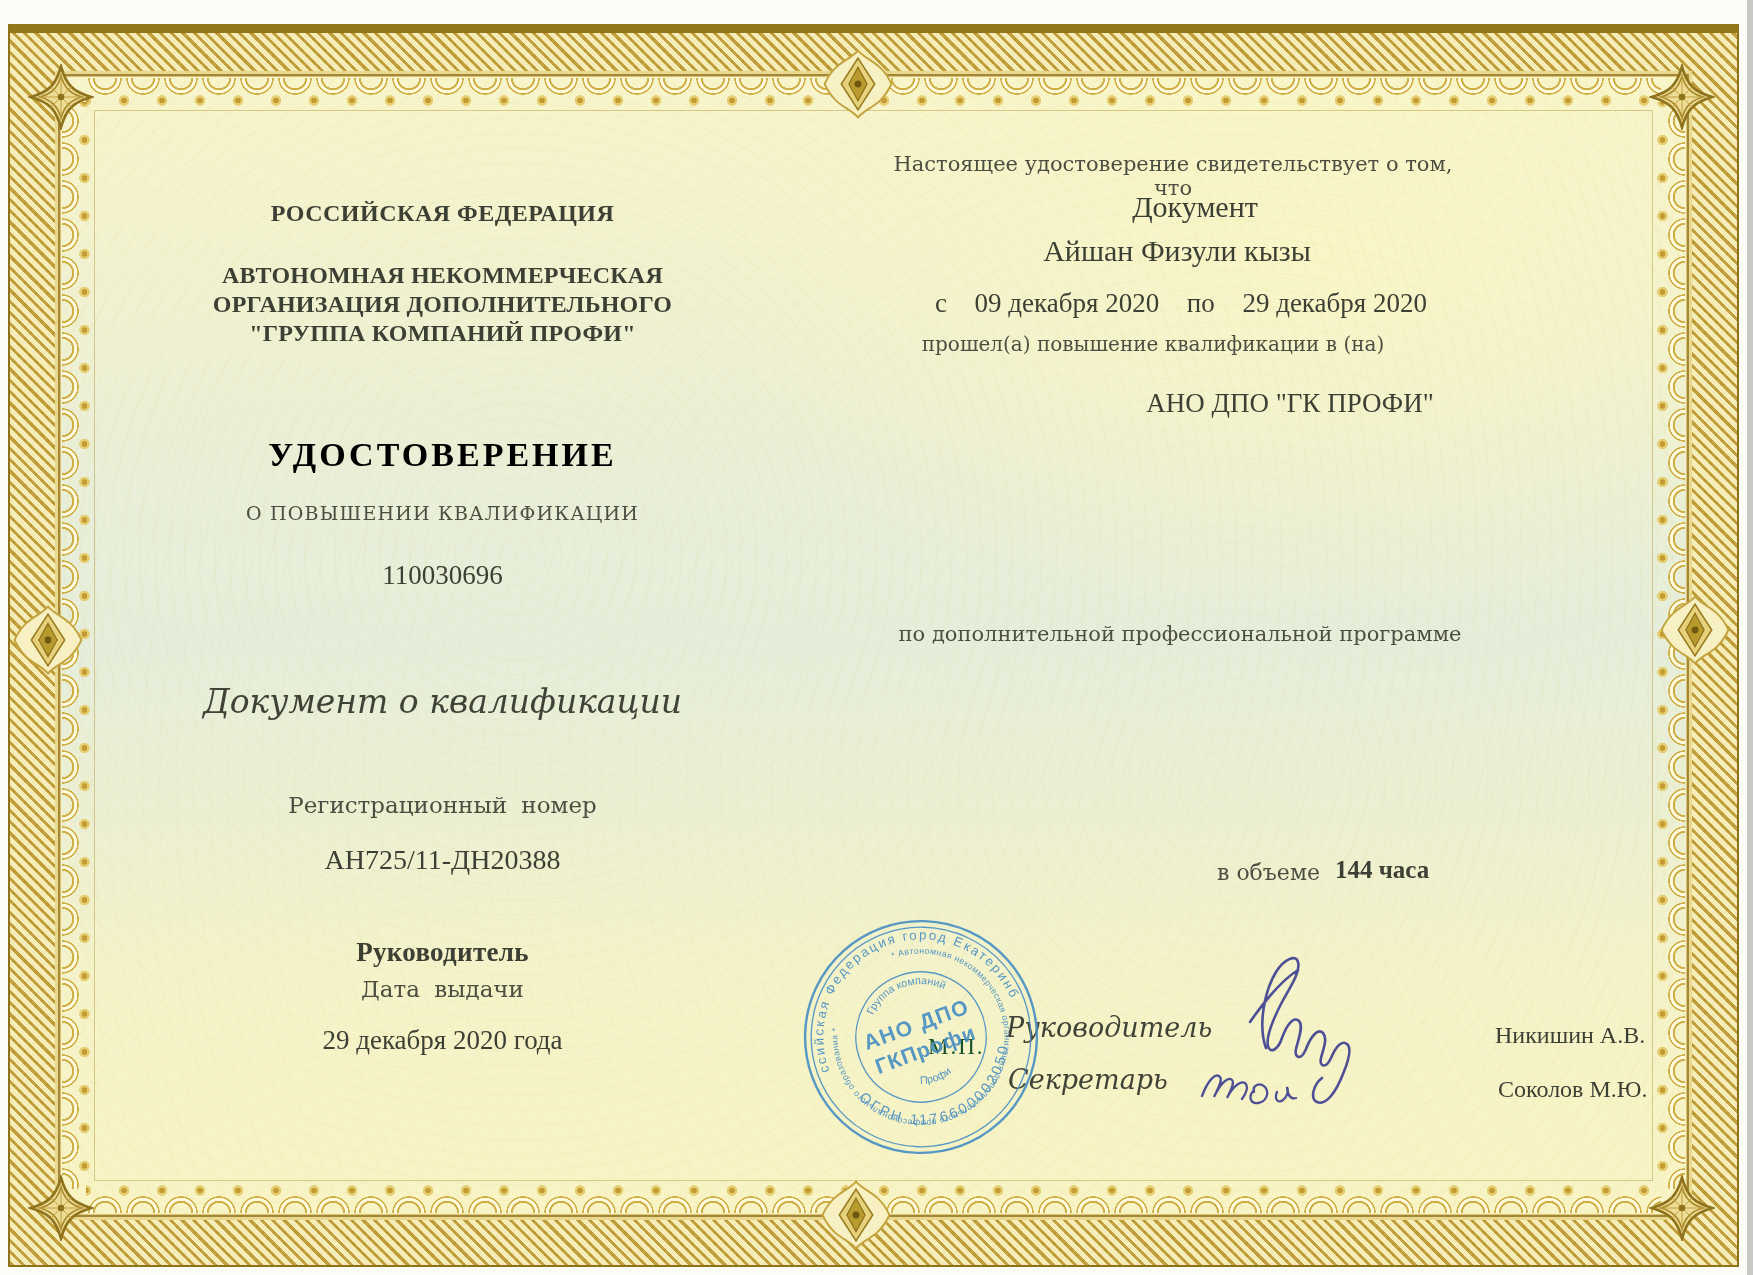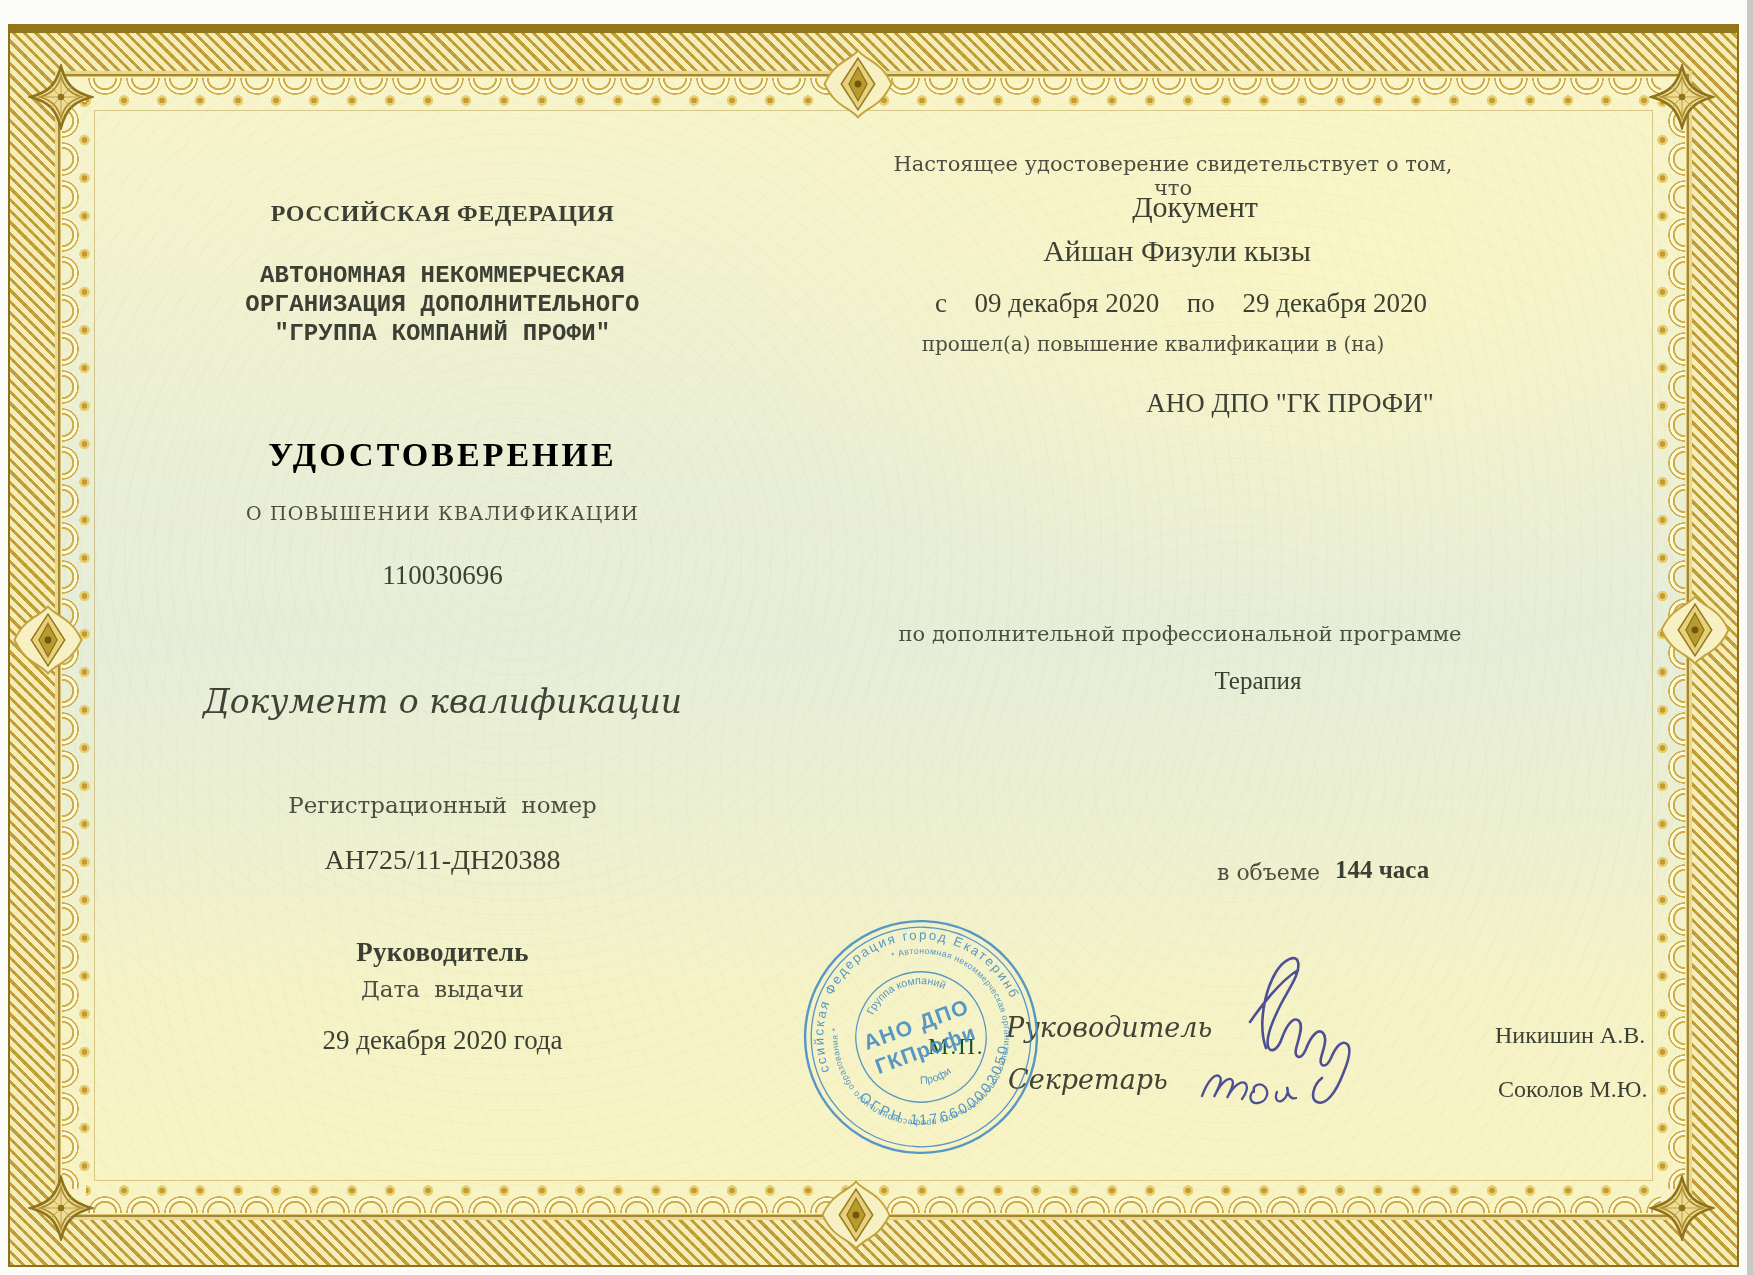--- a/index.html
+++ b/index.html
@@ -66,21 +66,21 @@
   .medal{position:absolute;width:76px;height:76px;}
   .m-left{left:2px;top:578px;} .m-right{right:6px;top:568px;}
   .m-top{left:812px;top:22px;} .m-bottom{left:810px;bottom:14px;}
   .scan-edge{position:absolute;right:0;top:0;width:6px;height:100%;background:#9e9e9e;opacity:.55;}
   
   .t{position:absolute;text-align:center;}
   .serif-deco{font-family:"DejaVu Serif",serif;color:#4b4e40;}
   .script{font-family:"DejaVu Serif",serif;font-style:italic;color:#3f4236;}
   .left-col-center{left:170px;width:545px;}
   .country{top:200px;font-size:24px;font-weight:bold;letter-spacing:.5px;}
-  .orgline{font-size:24px;font-weight:bold;line-height:29px;letter-spacing:.2px;font-family:Liberation Mono, monospace;}
+  .orgline{font-size:24px;font-weight:bold;line-height:29px;letter-spacing:.2px;}
   .org{top:261px;}
   .doc-title{top:436px;font-size:34px;font-weight:bold;letter-spacing:3px;color:#000000;}
   .doc-sub{top:502px;font-size:19px;letter-spacing:1.2px;text-transform:uppercase;}
   .doc-num{top:560px;font-size:27px;}
   .doc-kind{top:682px;font-size:33px;}
   .reg-label{top:792px;font-size:23px;word-spacing:7px;}
   .reg-num{top:844px;font-size:28px;}
   .city-label{top:894px;font-size:23px;}
   .city{top:937px;font-size:27px;font-weight:bold;letter-spacing:.3px;}
   .date-label{top:976px;font-size:23px;word-spacing:7px;}
@@ -190,21 +190,20 @@
   <div class="t patronymic">Айшан Физули кызы</div>
   <div class="t period">
     <span>с</span>
     <span>09 декабря 2020</span>
     <span>по</span>
     <span>29 декабря 2020</span>
   </div>
   <div class="t completed serif-deco">прошел(а) повышение квалификации в (на)</div>
   <div class="t institution">АНО ДПО "ГК ПРОФИ"</div>
   <div class="t program-label serif-deco">по дополнительной профессиональной программе</div>
-  <div class="t program">Терапия</div>
   <div class="t volume-label serif-deco">в объеме</div>
   <div class="t volume-value">144 часа</div>
 
   <div class="t head-label script">Руководитель</div>
   <div class="t sec-label script">Секретарь</div>
   <div class="t head-name">Никишин А.В.</div>
   <div class="t sec-name">Соколов М.Ю.</div>
   <div class="t mp">М.П.</div>
 
   <svg class="seal" viewBox="0 0 240 240">

